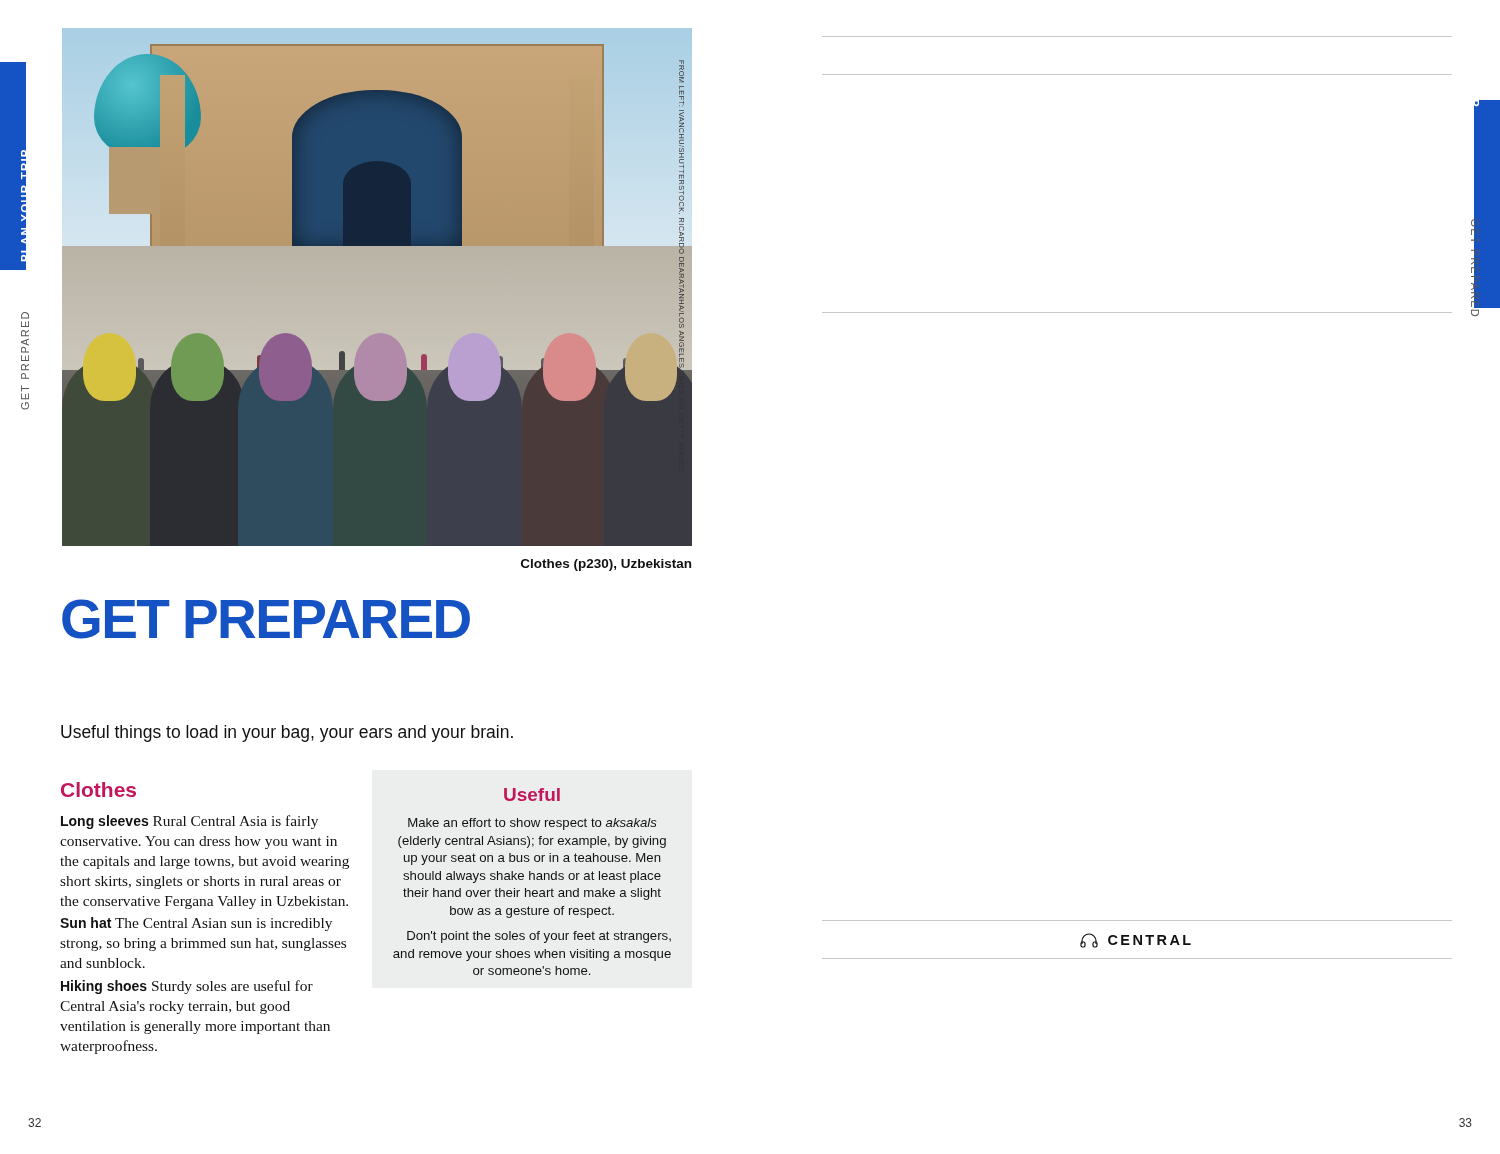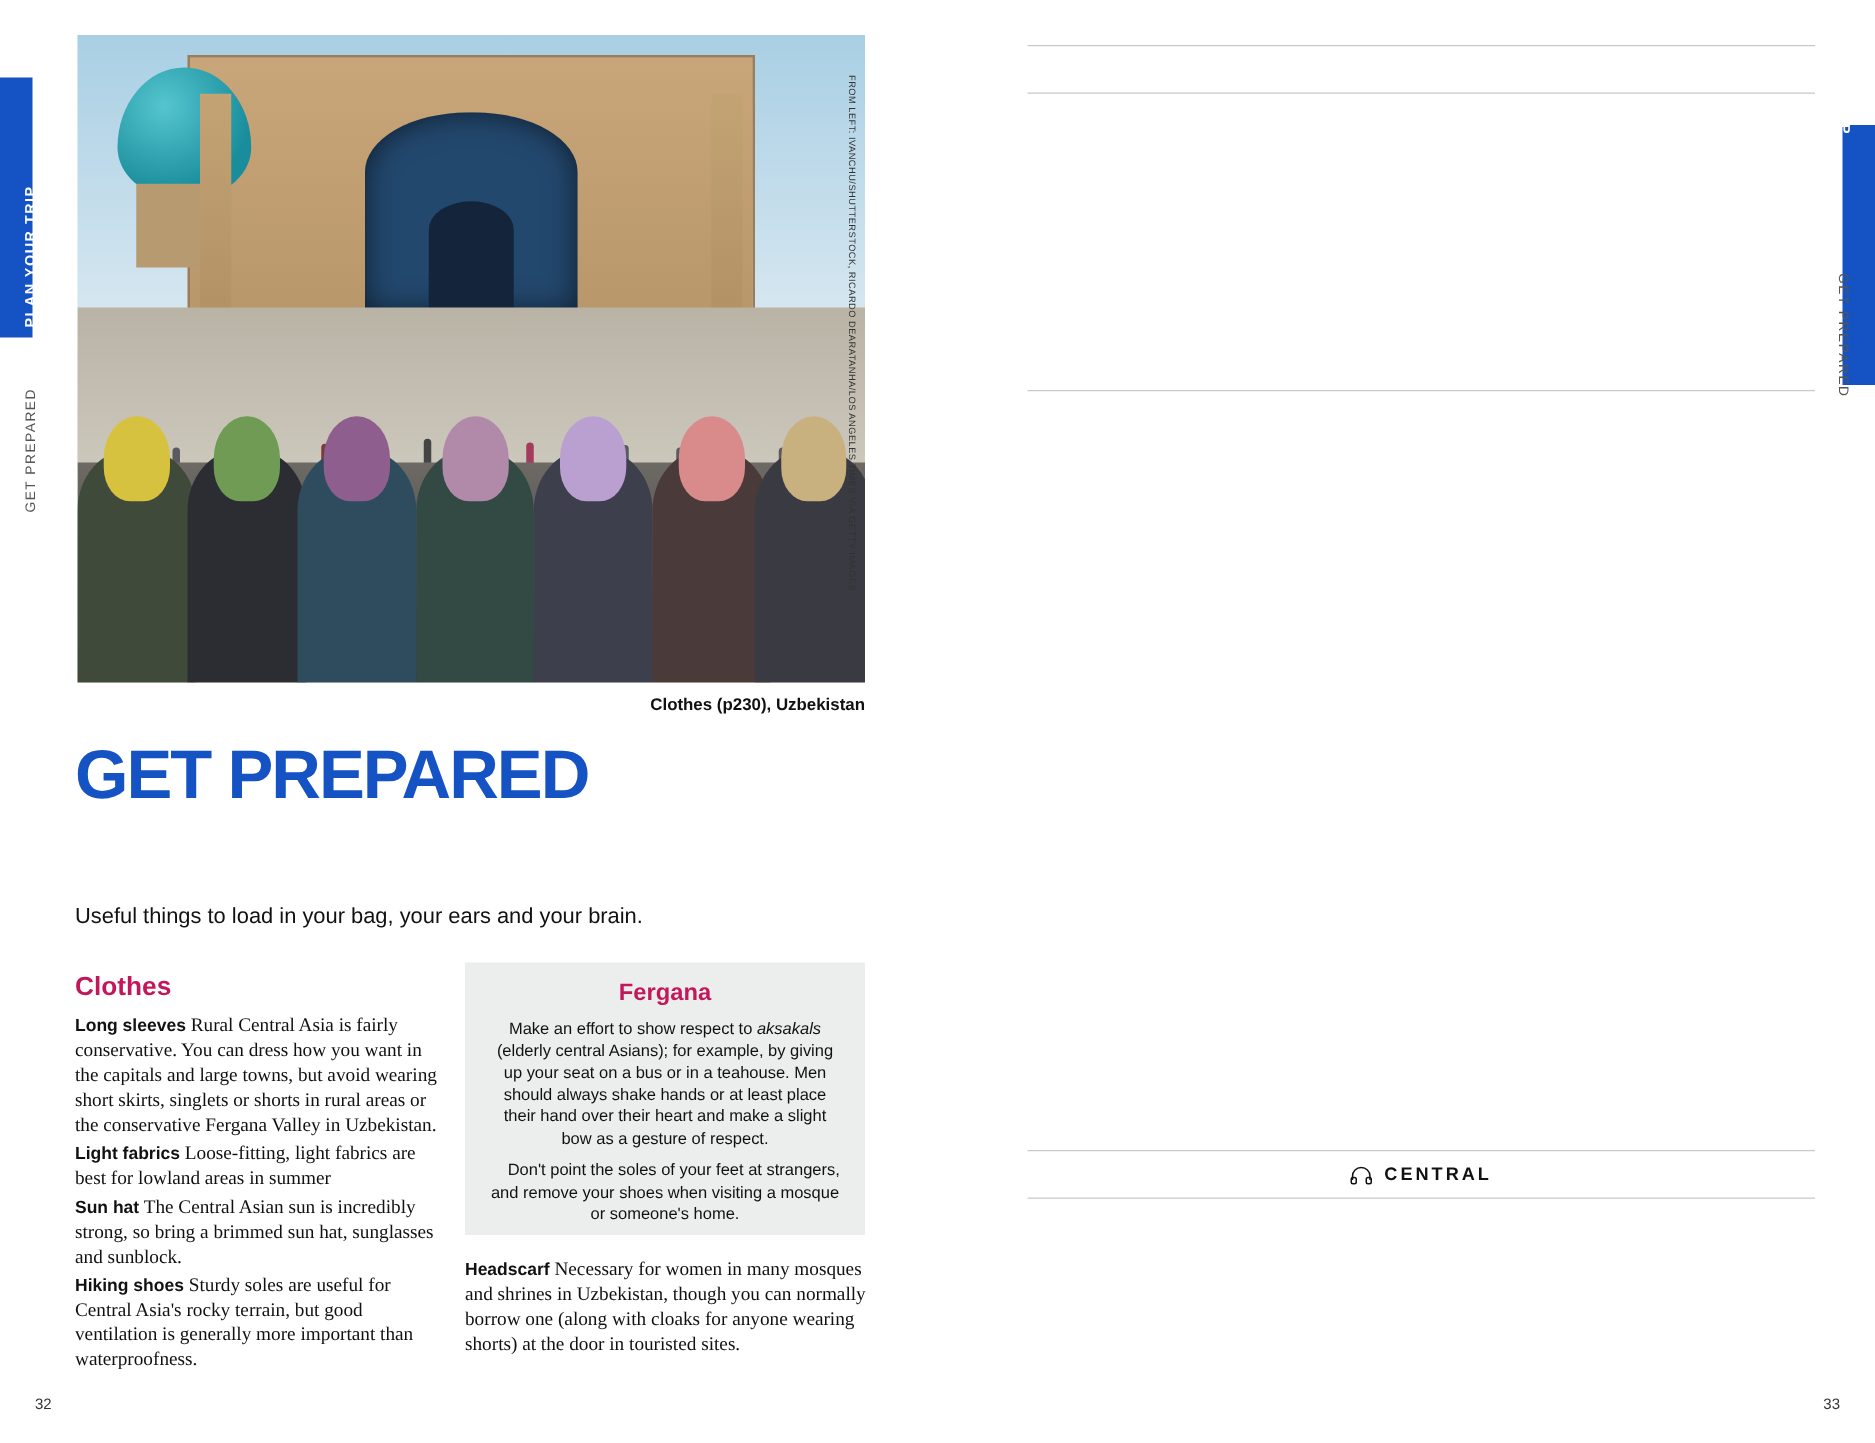--- a/index.html
+++ b/index.html
@@ -249,34 +249,30 @@
 
     <div class="headline">
       <h1><span class="l1">GET PREPARED</span><br>
           </h1>
     </div>
     <div class="subhead">Useful things to load in your bag, your ears and your brain.</div>
 
     <div class="clothes">
       <h2>Clothes</h2>
       <p><b>Long sleeves</b><span> Rural Central Asia is fairly conservative. You can dress how you want in the capitals and large towns, but avoid wearing short skirts, singlets or shorts in rural areas or the conservative Fergana Valley in Uzbekistan.</span></p>
-      <p><b>Light fabrics</b><span> Loose-fitting, light fabrics are best for lowland areas in summer</span></p>
       <p><b>Sun hat</b><span> The Central Asian sun is incredibly strong, so bring a brimmed sun hat, sunglasses and sunblock.</span></p>
       <p><b>Hiking shoes</b><span> Sturdy soles are useful for Central Asia's rocky terrain, but good ventilation is generally more important than waterproofness.</span></p>
     </div>
 
     <div class="manners">
-      <h3>Fergana</h3>
+      <h3>Useful</h3>
       <p><span>Make an effort to show respect to </span><i>aksakals</i><span> (elderly central Asians); for example, by giving up your seat on a bus or in a teahouse. Men should always shake hands or at least place their hand over their heart and make a slight bow as a gesture of respect.</span></p>
       <p class="indent">Don't point the soles of your feet at strangers, and remove your shoes when visiting a mosque or someone's home.</p>
     </div>
 
-    <div class="headscarf">
-      <b>Headscarf</b><span> Necessary for women in many mosques and shrines in Uzbekistan, though you can normally borrow one (along with cloaks for anyone wearing shorts) at the door in touristed sites.</span>
-    </div>
 
     <div class="folio-l">32</div>
   </div>
 
   <div class="page page-right">
 
     <div class="vtab-r">
       <div class="blue">
         <span>PLAN YOUR TRIP</span>
       </div>

